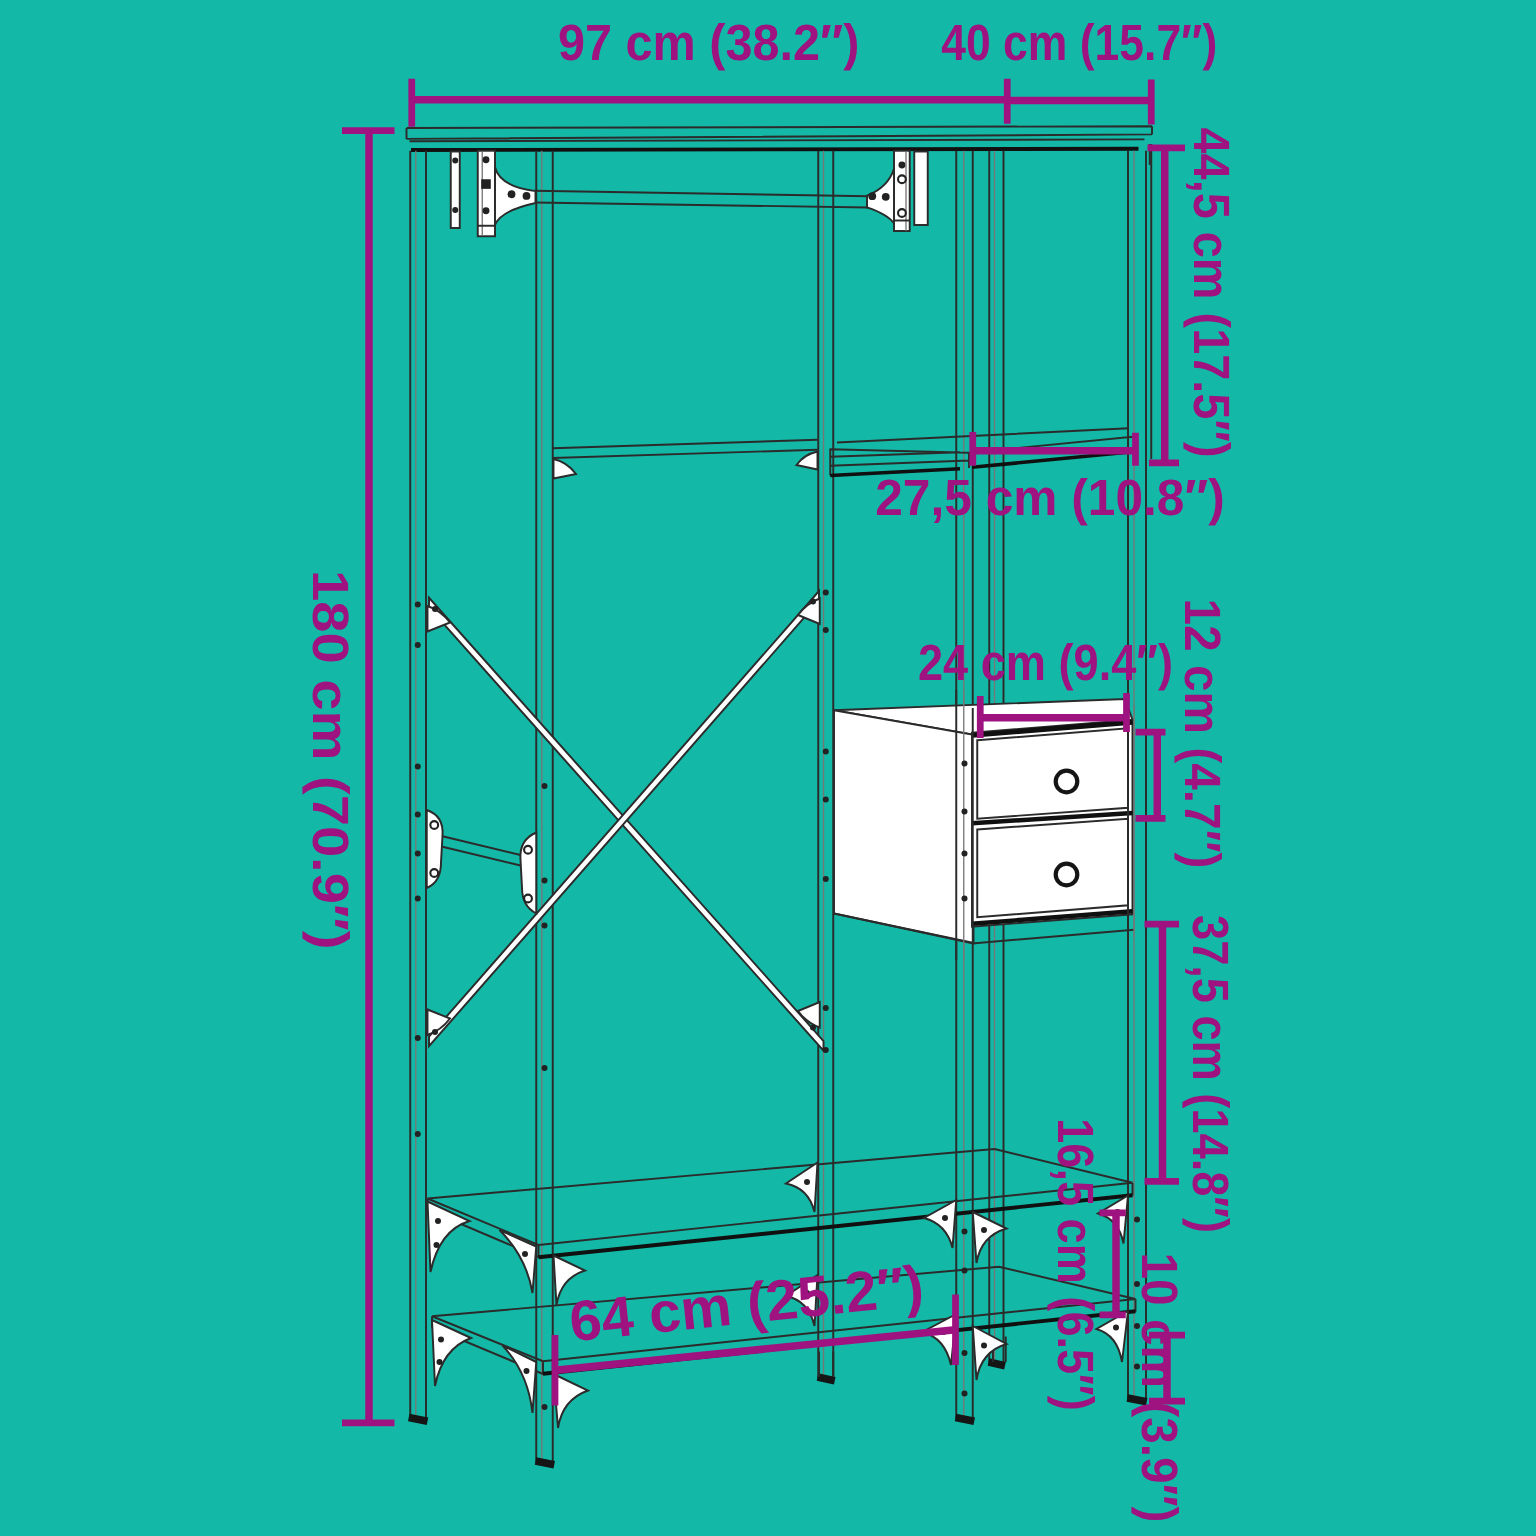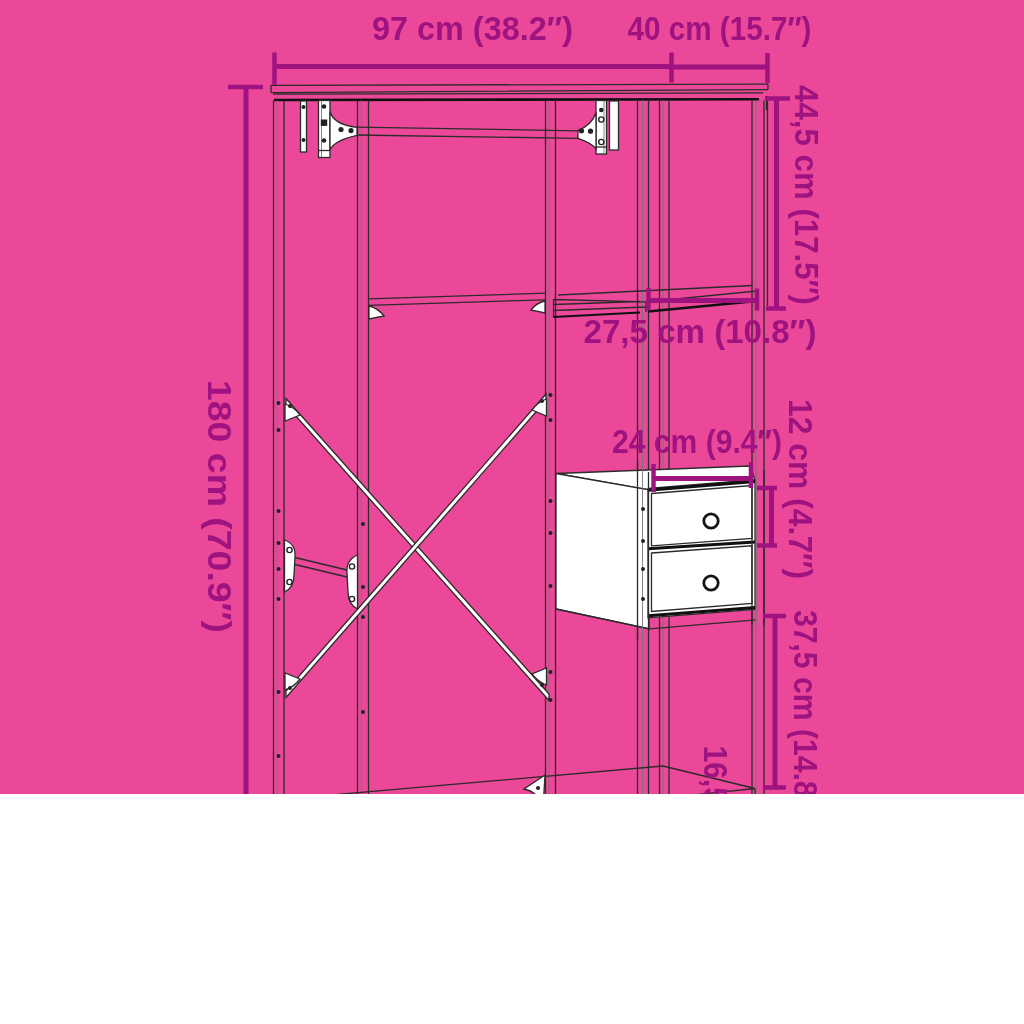--- a/index.html
+++ b/index.html
@@ -1,16 +1,16 @@
 <!DOCTYPE html>
 <html><head>
 <meta charset="utf-8">
 <style>
   html,body{margin:0;padding:0;background:#ffffff;}
-  .wrap{width:1024px;height:794px;position:relative;overflow:hidden;background:#ec4899;}
+  .wrap{width:1024px;height:1024px;position:relative;overflow:hidden;background:#14b8a6;}
   svg{display:block;}
   text{font-family:"Liberation Sans", sans-serif;font-weight:bold;fill:#9e1380;}
 </style>
 </head>
 <body>
 <div class="wrap">
 <svg width="1024" height="1024" viewBox="0 0 1024 1024">
 <g fill="none" stroke="#2b2b2b" stroke-width="1.3">
 
 <g>

